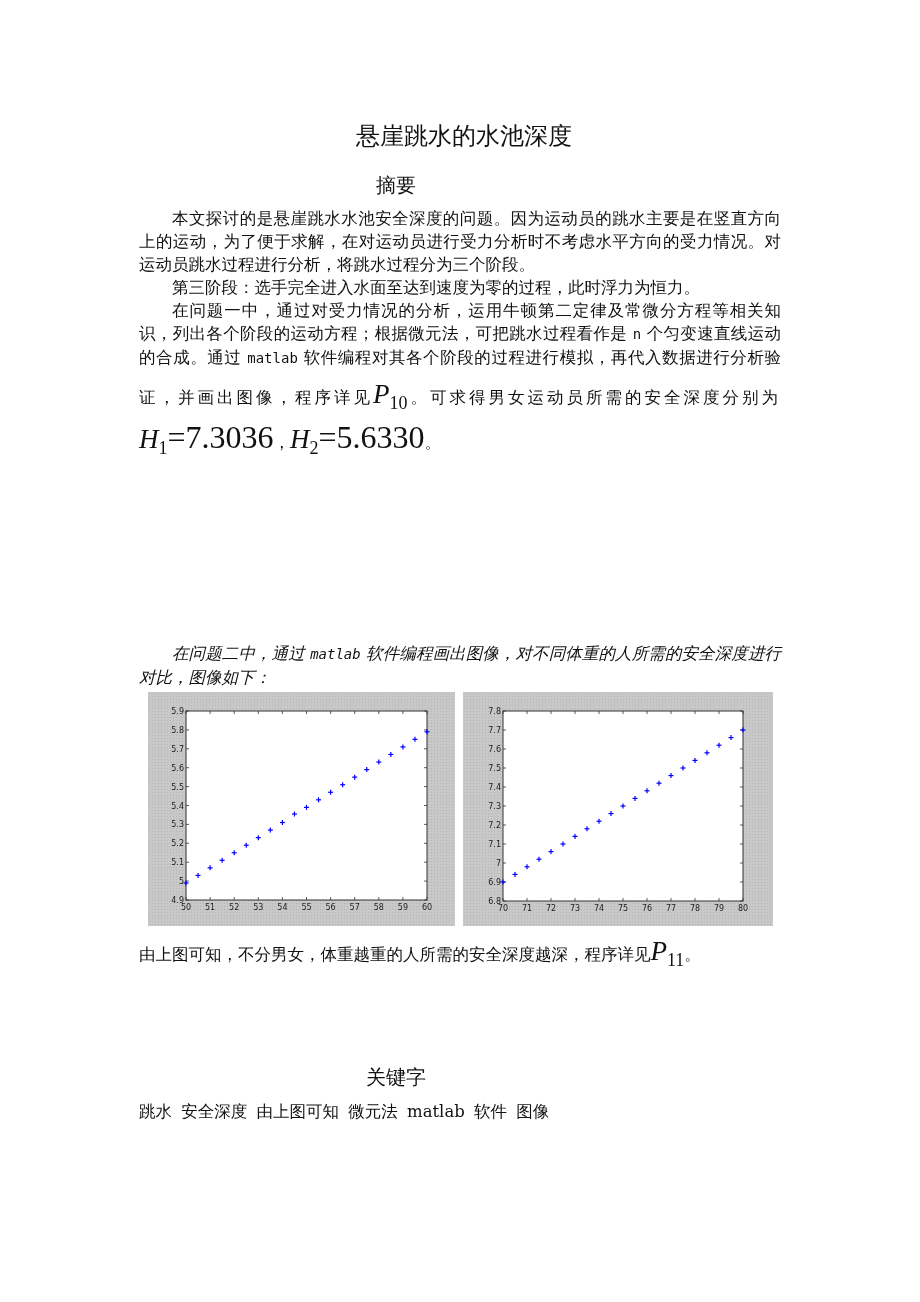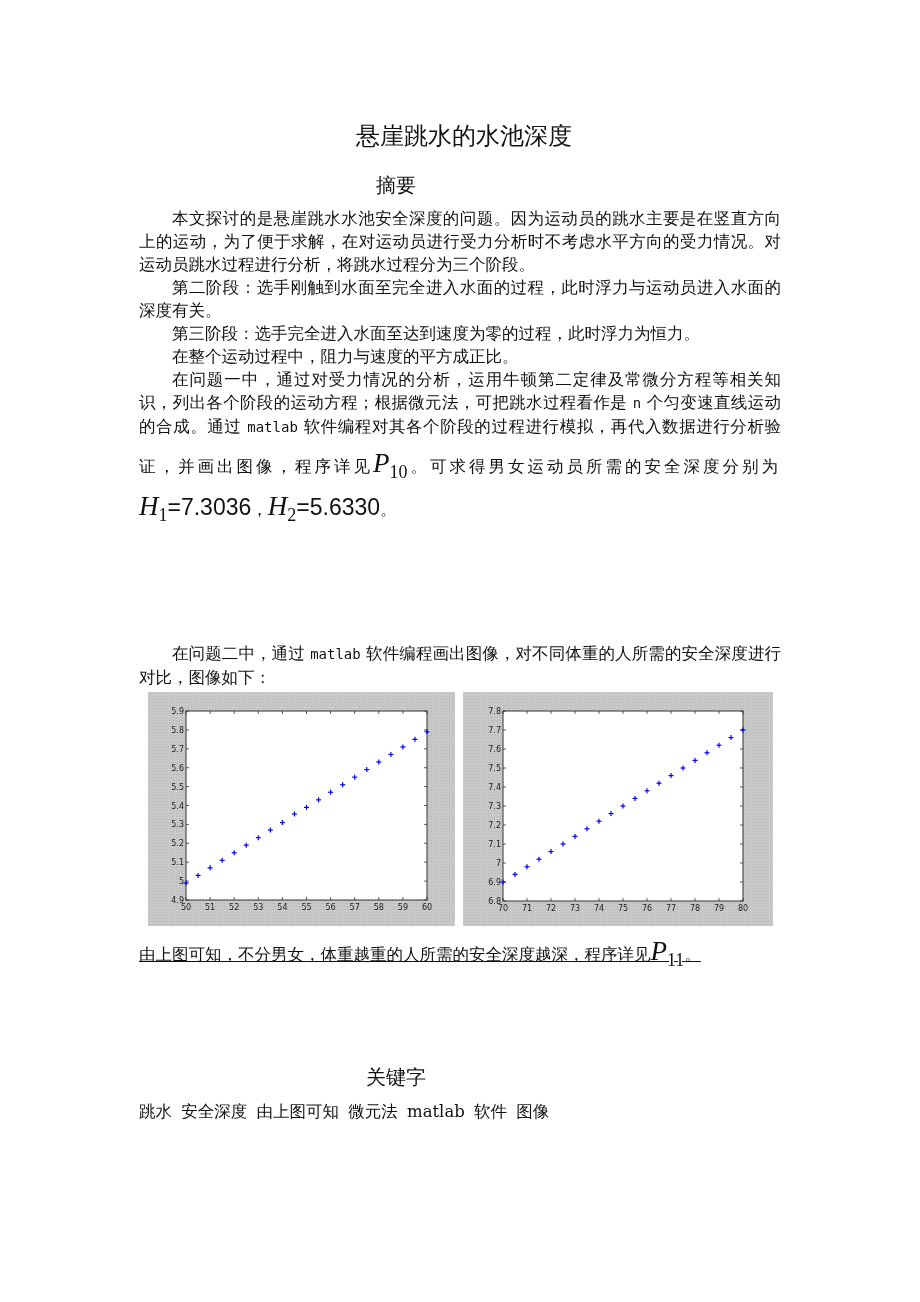--- a/index.html
+++ b/index.html
@@ -5,49 +5,47 @@
   html, body { margin:0; padding:0; background:#ffffff; }
   body { width:920px; height:1302px; position:relative; overflow:hidden;
          font-family:"DejaVu Serif","Liberation Serif",serif; color:#111; }
   .title { position:absolute; left:4px; width:920px; top:120px; text-align:center;
            font-family:"DejaVu Sans","Liberation Sans",sans-serif; font-size:24px; }
   .h2 { position:absolute; left:0; width:792px; text-align:center;
         font-family:"DejaVu Sans","Liberation Sans",sans-serif; font-size:20px; }
   .body { position:absolute; left:139px; width:642px; font-size:16.5px; line-height:23px;
           text-align:justify; }
   .body p { margin:0; text-indent:2em; }
-  .body p.noindent { text-indent:0;text-decoration:underline; }
+  .body p.noindent { text-indent:0; }
   .math { font-family:"Liberation Serif","DejaVu Serif",serif; font-style:italic; font-size:27px; }
   .math sub { font-style:normal; font-size:18px; }
-  .num { font-family:Liberation Sans, sans-serif; font-size:23px; font-style:normal;margin-top:8px; }
+  .num { font-family:Liberation Serif, serif; font-size:32px; font-style:normal;margin-top:8px; }
   .chart { position:absolute; top:692px; height:234px;
            background:#c8c8c8;
            background-image:radial-gradient(#b4b4b4 0.6px, transparent 0.8px);
            background-size:3px 3px; }
   .chart svg { position:absolute; left:0; top:0; }
   .keywords { position:absolute; left:139px; top:1101px; font-size:16.5px; word-spacing:4px; }
   .mono { font-family:"DejaVu Sans Mono","Liberation Mono",monospace; font-size:14px; }
 </style>
 </head>
 <body>
 
 <div class="title">悬崖跳水的水池深度</div>
 <div class="h2" style="top:172px;">摘要</div>
 
 <div class="body" style="top:207px;">
   <p>本文探讨的是悬崖跳水水池安全深度的问题。因为运动员的跳水主要是在竖直方向上的运动，为了便于求解，在对运动员进行受力分析时不考虑水平方向的受力情况。对运动员跳水过程进行分析，将跳水过程分为三个阶段。</p>
-  <p>第二阶段：选手刚触到水面至完全进入水面的过程，此时浮力与运动员进入水面的深度有关。</p>
   <p>第三阶段：选手完全进入水面至达到速度为零的过程，此时浮力为恒力。</p>
-  <p>在整个运动过程中，阻力与速度的平方成正比。</p>
   <p style="line-height:23px;">
     <span>在问题一中，通过对受力情况的分析，运用牛顿第二定律及常微分方程等相关知识，列出各个阶段的运动方程；根据微元法，可把跳水过程看作是 </span><span class="mono">n</span><span> 个匀变速直线运动的合成。通过 </span><span class="mono">matlab</span><span> 软件编程对其各个阶段的过程进行模拟，再代入数据进行分析验证，并画出图像，程序详见</span><span class="math" style="line-height:46px;"><span>P</span><sub>10</sub></span><span>。可求得男女运动员所需的安全深度分别为</span><span style="display:inline-block;height:56px;vertical-align:middle;"></span><span class="math"><span>H</span><sub>1</sub><span class="num">=7.3036</span></span><span>，</span><span class="math"><span>H</span><sub>2</sub><span class="num">=5.6330</span></span><span>。</span>
   </p>
 </div>
 
-<div class="body" style="top:642px;">
+<div class="body" style="top:642px;font-style:italic;">
   <p><span>在问题二中，通过 </span><span class="mono">matlab</span><span> 软件编程画出图像，对不同体重的人所需的安全深度进行对比，图像如下：</span></p>
 </div>
 
 <div class="chart" style="left:148px;width:307px;">
   <svg id="chart0" width="307" height="234">
       <g>
         <rect x="38" y="19" width="241" height="189" fill="#ffffff" stroke="#333" stroke-width="1"></rect>
         <line x1="38" y1="208" x2="38" y2="205" stroke="#333" stroke-width="0.8"></line>
         <line x1="38" y1="19" x2="38" y2="22" stroke="#333" stroke-width="0.8"></line>
         <text x="38" y="218" font-size="8" text-anchor="middle" fill="#222" font-family="DejaVu Sans, sans-serif">50</text>

